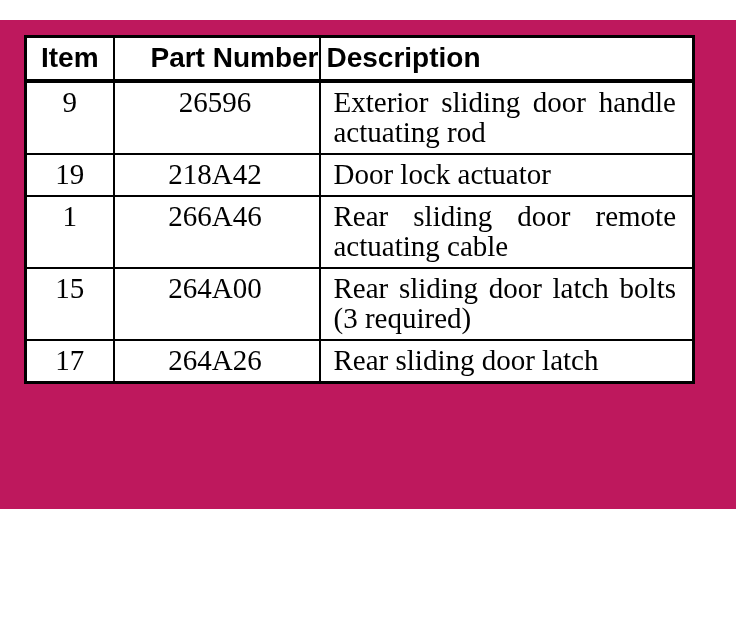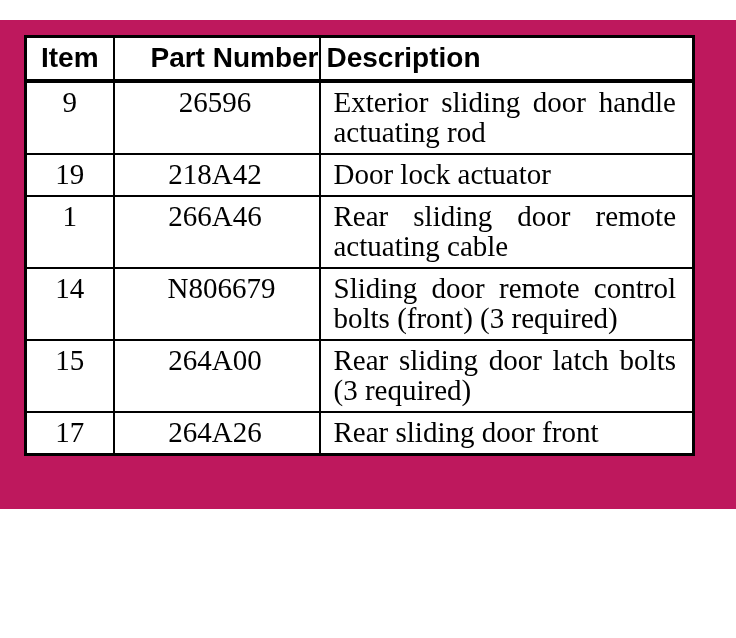--- a/index.html
+++ b/index.html
@@ -101,29 +101,24 @@
         <td class="item-cell">19</td>
         <td class="pn-cell">218A42</td>
         <td class="desc-cell">Door lock actuator</td>
       </tr>
       <tr>
         <td class="item-cell">1</td>
         <td class="pn-cell">266A46</td>
         <td class="desc-cell">Rear sliding door remote actuating cable</td>
       </tr>
       <tr>
-        <td class="item-cell">14</td>
-        <td class="pn-cell pn-indent">N806679</td>
-        <td class="desc-cell">Sliding door remote control bolts (front) (3 required)</td>
-      </tr>
-      <tr>
         <td class="item-cell">15</td>
         <td class="pn-cell">264A00</td>
         <td class="desc-cell">Rear sliding door latch bolts (3 required)</td>
       </tr>
       <tr>
         <td class="item-cell">17</td>
         <td class="pn-cell">264A26</td>
-        <td class="desc-cell">Rear sliding door front</td>
+        <td class="desc-cell">Rear sliding door latch</td>
       </tr>
     </tbody>
   </table>
 </div>
 
 </body></html>

